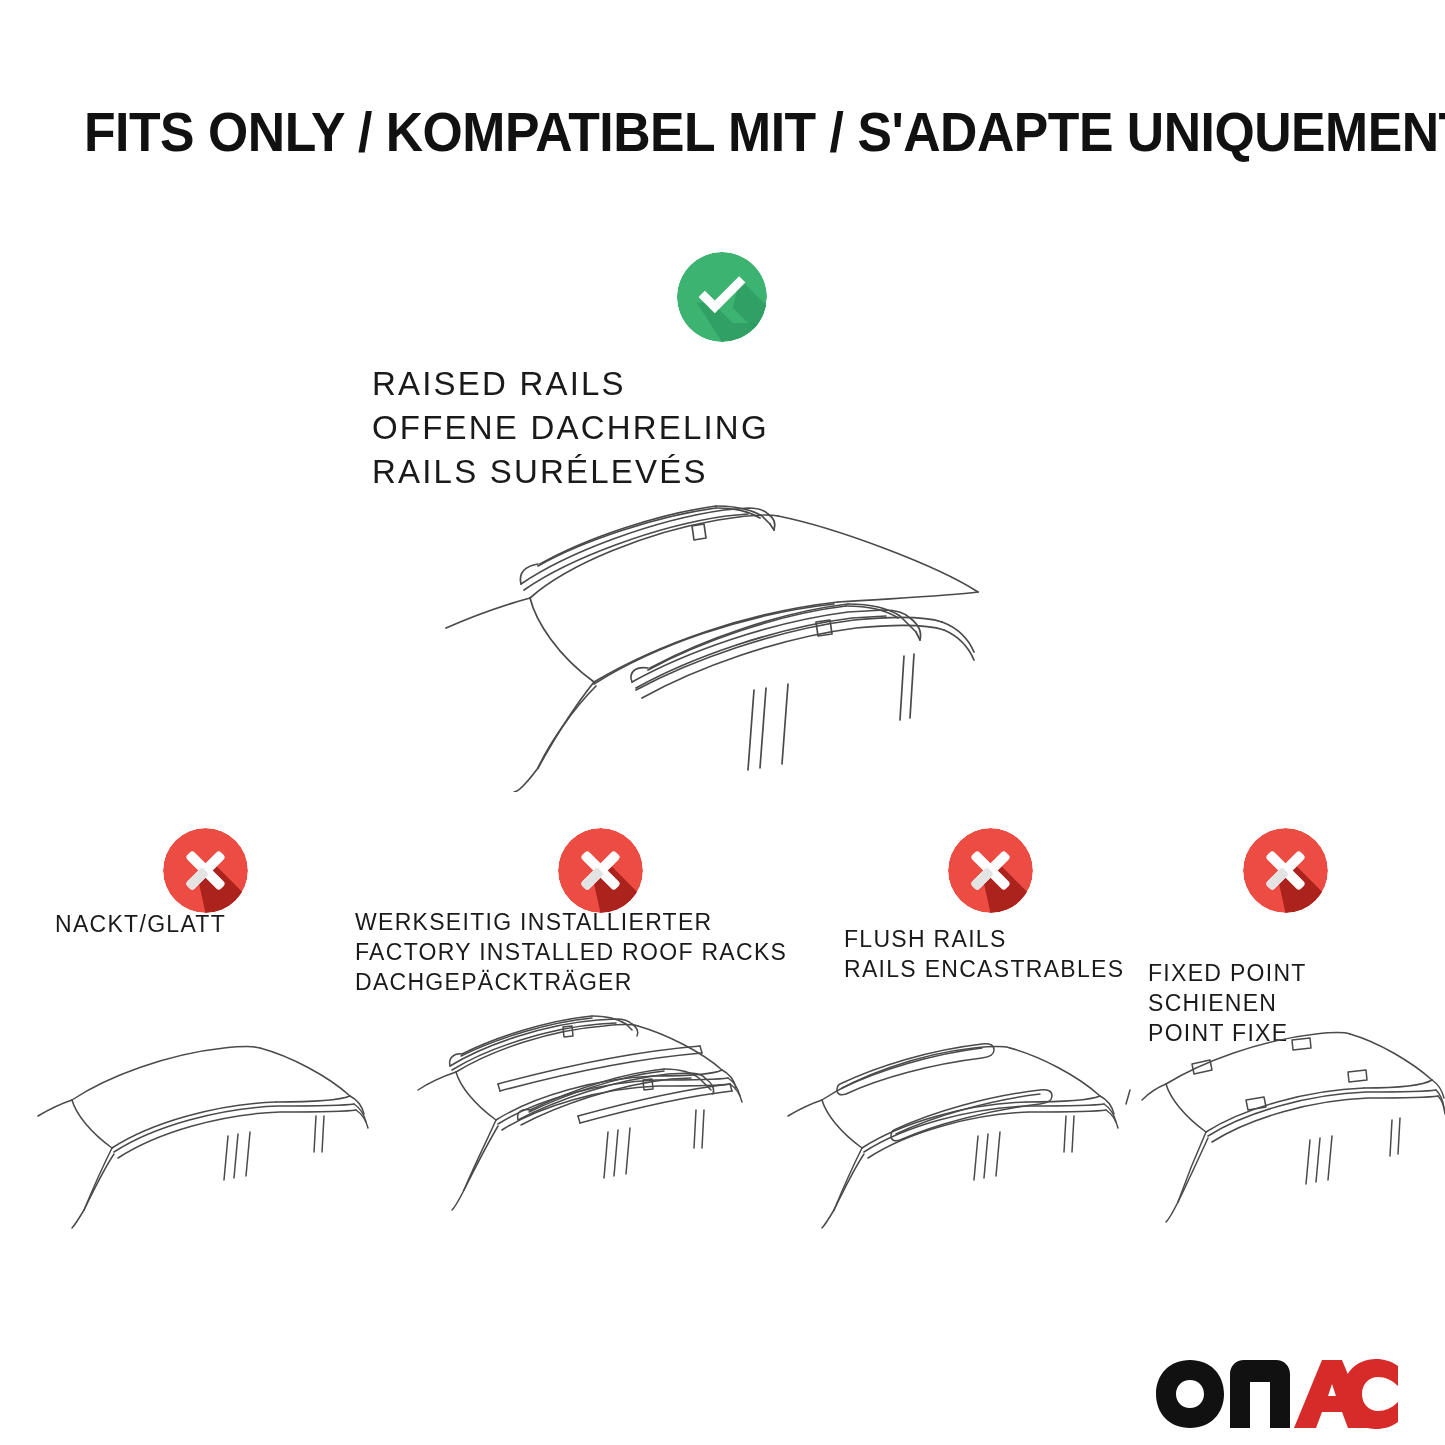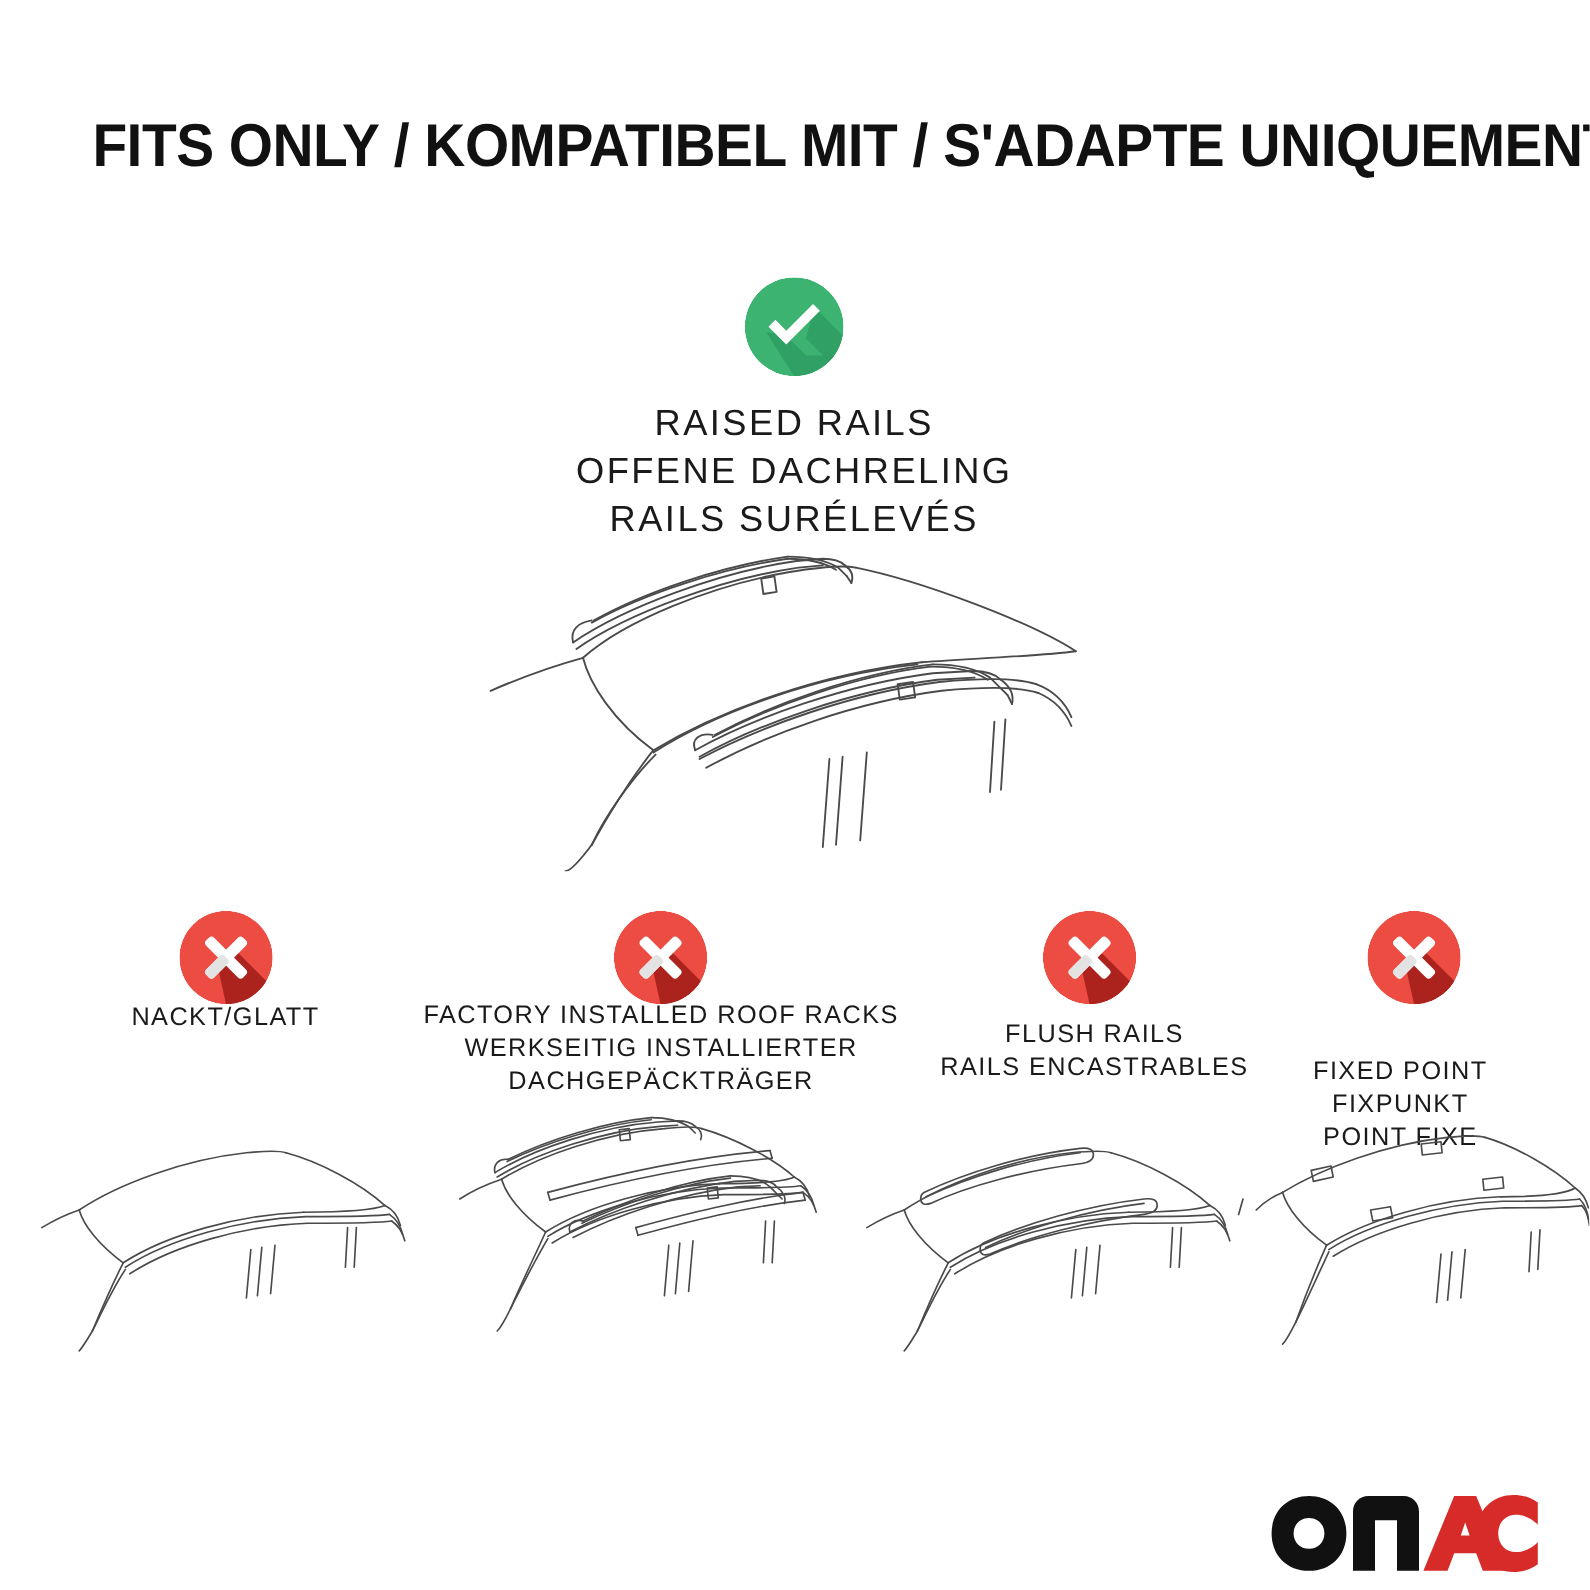--- a/index.html
+++ b/index.html
@@ -37,21 +37,20 @@
   .badge {
     position: absolute;
     border-radius: 50%;
     overflow: hidden;
   }
   .badge svg { display: block; }
 
   
   .caption {
     position: absolute;
-    text-align: center;
     font-size: 27px;
     line-height: 1.30;
     letter-spacing: 1.6px;
     font-weight: 300;
     color: #1a1a1a;
     white-space: nowrap;
   }
   .caption .ln { display: block; }
 
   .caption.hero {
@@ -230,22 +229,22 @@
       <g transform="rotate(45 50 50)">
         <rect x="44" y="22" width="12" height="56" rx="4" fill="#ffffff"></rect>
         <rect x="22" y="44" width="56" height="12" rx="4" fill="#ffffff"></rect>
         <rect x="44" y="50" width="12" height="28" rx="4" fill="#e3e3e3"></rect>
       </g>
     </g>
   </svg>
 </div>
 
 <div class="caption small" style="left:355px; top:908px; width:492px;">
+  <span class="ln">WERKSEITIG INSTALLIERTER</span>
   <span class="ln">FACTORY INSTALLED ROOF RACKS</span>
-  <span class="ln">WERKSEITIG INSTALLIERTER</span>
   <span class="ln">DACHGEPÄCKTRÄGER</span>
 </div>
 
 <div class="illo" style="left:400px; top:1012px; width:360px; height:240px;">
   <svg viewBox="0 0 360 240" aria-hidden="true">
     <g fill="none" stroke="#4a4a4a" stroke-width="1.5" stroke-linecap="round" stroke-linejoin="round">
 
       <path d="M56 60 C92 38 150 18 204 14 C222 12 232 12 238 14"></path>
       <path d="M238 14 C266 22 302 40 322 58"></path>
       <path d="M56 60 C60 74 74 92 96 108"></path>
@@ -369,21 +368,21 @@
         <rect x="44" y="22" width="12" height="56" rx="4" fill="#ffffff"></rect>
         <rect x="22" y="44" width="56" height="12" rx="4" fill="#ffffff"></rect>
         <rect x="44" y="50" width="12" height="28" rx="4" fill="#e3e3e3"></rect>
       </g>
     </g>
   </svg>
 </div>
 
 <div class="caption small" style="left:1148px; top:959px; width:250px;">
   <span class="ln">FIXED POINT</span>
-  <span class="ln">FIXPUNKT</span>
+  <span class="ln">SCHIENEN</span>
   <span class="ln">POINT FIXE</span>
 </div>
 
 <div class="illo" style="left:1140px; top:1022px; width:305px; height:230px;">
   <svg viewBox="0 0 305 230" aria-hidden="true">
     <g fill="none" stroke="#4a4a4a" stroke-width="1.5" stroke-linecap="round" stroke-linejoin="round">
       <path d="M26 62 C62 40 120 18 176 12 C194 10 204 10 210 12"></path>
       <path d="M210 12 C238 20 272 40 292 58"></path>
       <path d="M26 62 C30 76 44 94 66 110"></path>
       <path d="M66 110 C104 86 168 68 224 66"></path>

